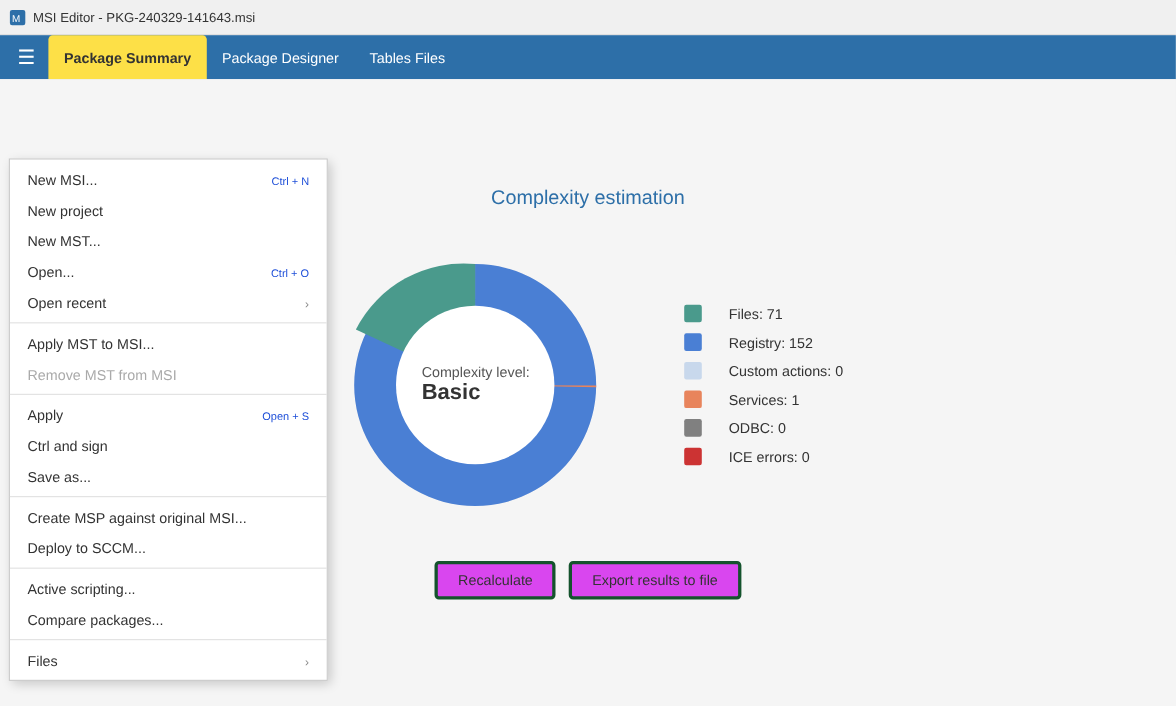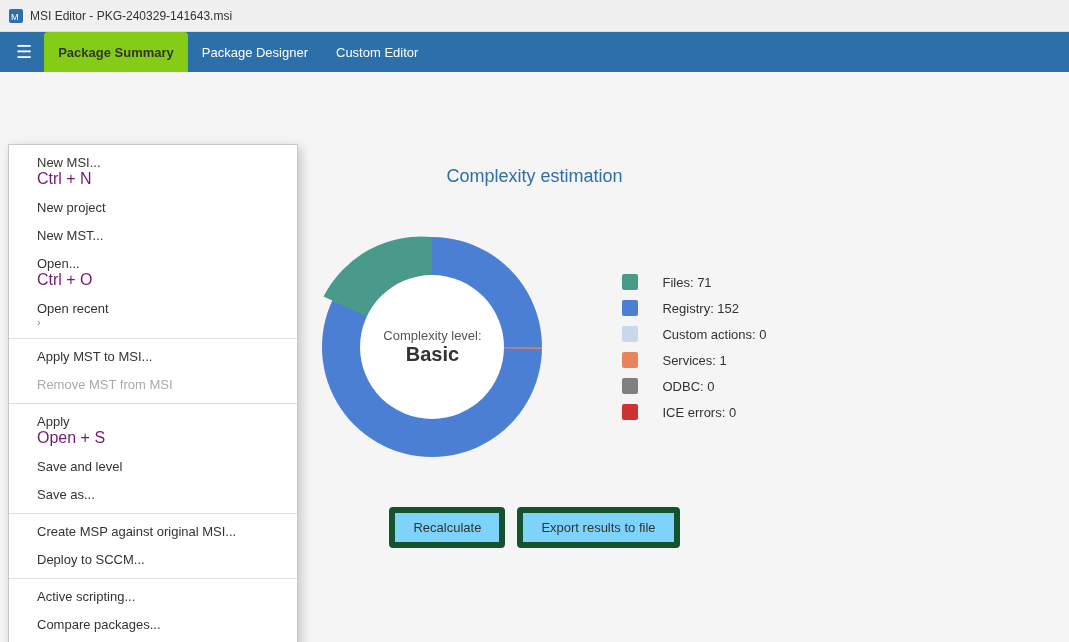--- a/index.html
+++ b/index.html
@@ -56,21 +56,21 @@
       padding: 6px 14px;
       color: white;
       cursor: pointer;
       border-radius: 4px 4px 0 0;
       font-size: 13px;
       height: 40px;
       display: flex;
       align-items: center;
     }
     .nav-tab.active {
-      background: #84cc16;
+      background: #fde047;
       color: #333;
       font-weight: 600;
     }
 
     
     .main-content {
       background: #f5f5f5;
       height: calc(642px - 32px - 40px);
       position: relative;
       display: flex;
@@ -85,33 +85,32 @@
       top: 72px;
       width: 290px;
       background: white;
       border: 1px solid #c8c8c8;
       box-shadow: 3px 3px 10px rgba(0,0,0,0.2);
       z-index: 100;
       padding: 4px 0;
     }
     .menu-item {
       display: flex;
-      align-items: flex-start;
+      align-items: flex-end;
       justify-content: space-between;
-      padding: 6px 28px;
+      padding: 6px 16px;
       cursor: pointer;
       color: #333;
       font-size: 13px;
       min-height: 28px;
-      flex-direction: column;
     }
     .menu-item.disabled { color: #aaa; cursor: default; }
     .menu-item .shortcut {
-      color: #701a75;
-      font-size: 16px;
+      color: #1d4ed8;
+      font-size: 10px;
     }
     .menu-item .chevron {
       color: #888;
       font-size: 11px;
     }
     .menu-divider {
       height: 1px;
       background: #e0e0e0;
       margin: 4px 0;
     }
@@ -140,21 +139,20 @@
     .donut-wrapper {
       position: relative;
       width: 260px;
       height: 260px;
     }
     .donut-label {
       position: absolute;
       top: 50%;
       left: 50%;
       transform: translate(-50%, -50%);
-      text-align: center;
     }
     .donut-label-top {
       font-size: 13px;
       color: #555;
     }
     .donut-label-main {
       font-size: 20px;
       font-weight: bold;
       color: #333;
     }
@@ -176,22 +174,22 @@
       height: 16px;
       border-radius: 2px;
       flex-shrink: 0;
     }
 
     .chart-buttons {
       display: flex;
       gap: 12px;
     }
     .btn-outline {
-      background: #7dd3fc;
-      border: 6px solid #14532d;
+      background: #d946ef;
+      border: 3px solid #14532d;
       border-radius: 4px;
       padding: 7px 18px;
       font-size: 13px;
       cursor: pointer;
       color: #333;
     }
 
     
     .donut-svg {
       width: 260px;
@@ -206,21 +204,21 @@
     <rect width="14" height="14" x="1" y="1" rx="2" fill="#2d6fa8"></rect>
     <text x="3" y="12" fill="white" font-size="9" font-family="Arial">M</text>
   </svg>
   <span class="title-bar-text">MSI Editor - PKG-240329-141643.msi</span>
 </div>
 
 <div class="nav-bar">
   <button class="menu-button">☰</button>
   <div class="nav-tab active">Package Summary</div>
   <div class="nav-tab">Package Designer</div>
-  <div class="nav-tab">Custom Editor</div>
+  <div class="nav-tab">Tables Files</div>
 </div>
 
 <div class="main-content">
 
   <div class="chart-area">
     <div class="chart-title">Complexity estimation</div>
     <div class="chart-container">
       <div class="donut-wrapper">
         <svg class="donut-svg" viewBox="0 0 260 260">
 
@@ -299,21 +297,21 @@
     </div>
     <div class="menu-item disabled">
       <span>Remove MST from MSI</span>
     </div>
     <div class="menu-divider"></div>
     <div class="menu-item">
       <span>Apply</span>
       <span class="shortcut">Open + S</span>
     </div>
     <div class="menu-item">
-      <span>Save and level</span>
+      <span>Ctrl and sign</span>
     </div>
     <div class="menu-item">
       <span>Save as...</span>
     </div>
     <div class="menu-divider"></div>
     <div class="menu-item">
       <span>Create MSP against original MSI...</span>
     </div>
     <div class="menu-item">
       <span>Deploy to SCCM...</span>

